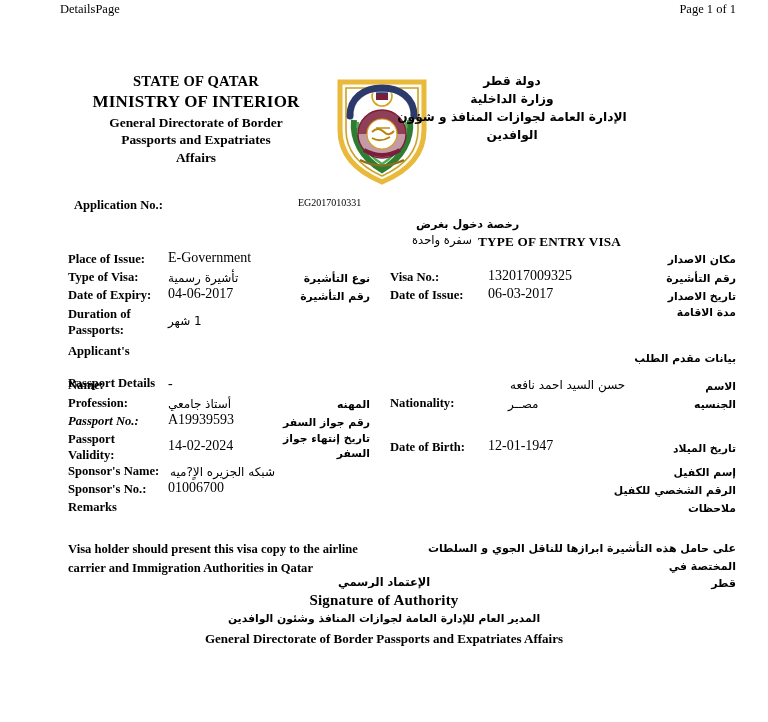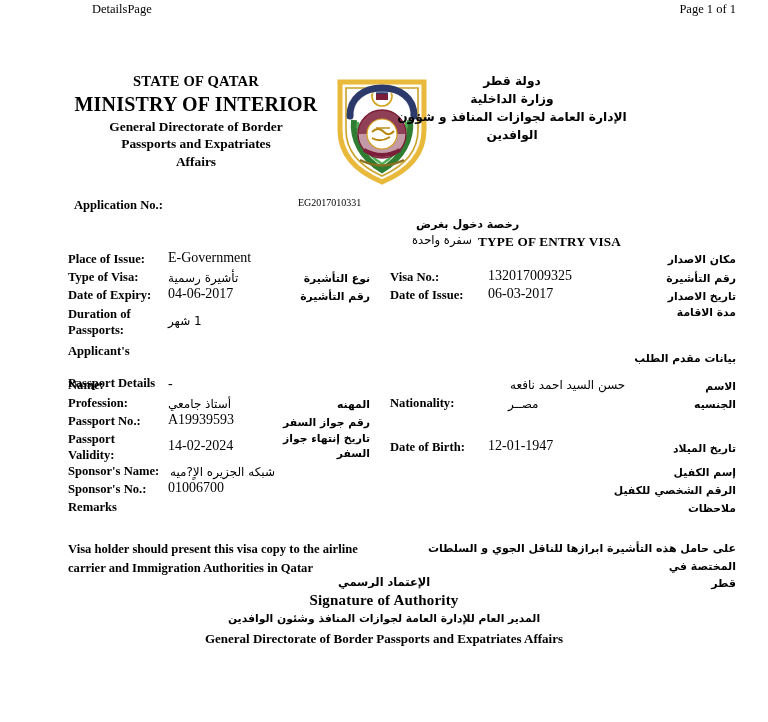--- a/index.html
+++ b/index.html
@@ -27,21 +27,20 @@
     top: 2px;
     left: 0;
     width: 768px;
     height: 20px;
   }
   .run-head .left {
     position: absolute;
     left: 60px;
     top: 0;
     font-size: 12.5px;
-    margin-left: 32px;
   }
   .run-head .right {
     position: absolute;
     right: 32px;
     top: 0;
     font-size: 12.5px;
   }
   
   .masthead {
     position: absolute;
@@ -53,21 +52,21 @@
   .mast-en {
     position: absolute;
     left: 72px;
     top: 4px;
     width: 248px;
     text-align: center;
     font-weight: bold;
     line-height: 1.32;
   }
   .mast-en .l1 { font-size: 14.6px; letter-spacing: .2px; }
-  .mast-en .l2 { font-size: 20px; letter-spacing: .2px; }
+  .mast-en .l2 { font-size: 17px; letter-spacing: .2px; }
   .mast-en .l3 { font-size: 13.4px; }
   .mast-en .l4 { font-size: 13.4px; }
   .mast-en .l5 { font-size: 13.4px; }
 
   .mast-ar {
     position: absolute;
     right: 48px;
     top: 4px;
     width: 272px;
     text-align: center;
@@ -351,21 +350,21 @@
     <div class="cell val-ar" style="top:130px; left:494px;margin-left:16px;">حسن السيد احمد نافعه</div>
     <div class="cell lbl-ar colF" style="top:132px;">الاسم</div>
 
     <div class="cell lbl-en colA" style="top:148px;">Profession:</div>
     <div class="cell val-ar colB" style="top:149px;">أستاذ جامعي</div>
     <div class="cell lbl-ar colC" style="top:150px;">المهنه</div>
     <div class="cell lbl-en colD" style="top:148px;">Nationality:</div>
     <div class="cell val-ar" style="top:149px; left:508px;">مصــر</div>
     <div class="cell lbl-ar colF" style="top:150px;">الجنسيه</div>
 
-    <div class="cell lbl-en colA" style="top:166px;">Passport No.:</div>
+    <div class="cell lbl-en colA" style="top:166px;font-style:italic;">Passport No.:</div>
     <div class="cell val-en colB" style="top:164px;">A19939593</div>
     <div class="cell lbl-ar colC" style="top:168px;">رقم جواز السفر</div>
 
     <div class="cell lbl-en colA" style="top:184px;">Passport</div>
     <div class="cell lbl-en colA" style="top:200px;">Validity:</div>
     <div class="cell val-en colB" style="top:190px;">14-02-2024</div>
     <div class="cell lbl-ar colC" style="top:184px;">تاريخ إنتهاء جواز</div>
     <div class="cell lbl-ar colC" style="top:199px;">السفر</div>
     <div class="cell lbl-en colD" style="top:192px;">Date of Birth:</div>
     <div class="cell val-en colE" style="top:190px;">12-01-1947</div>

